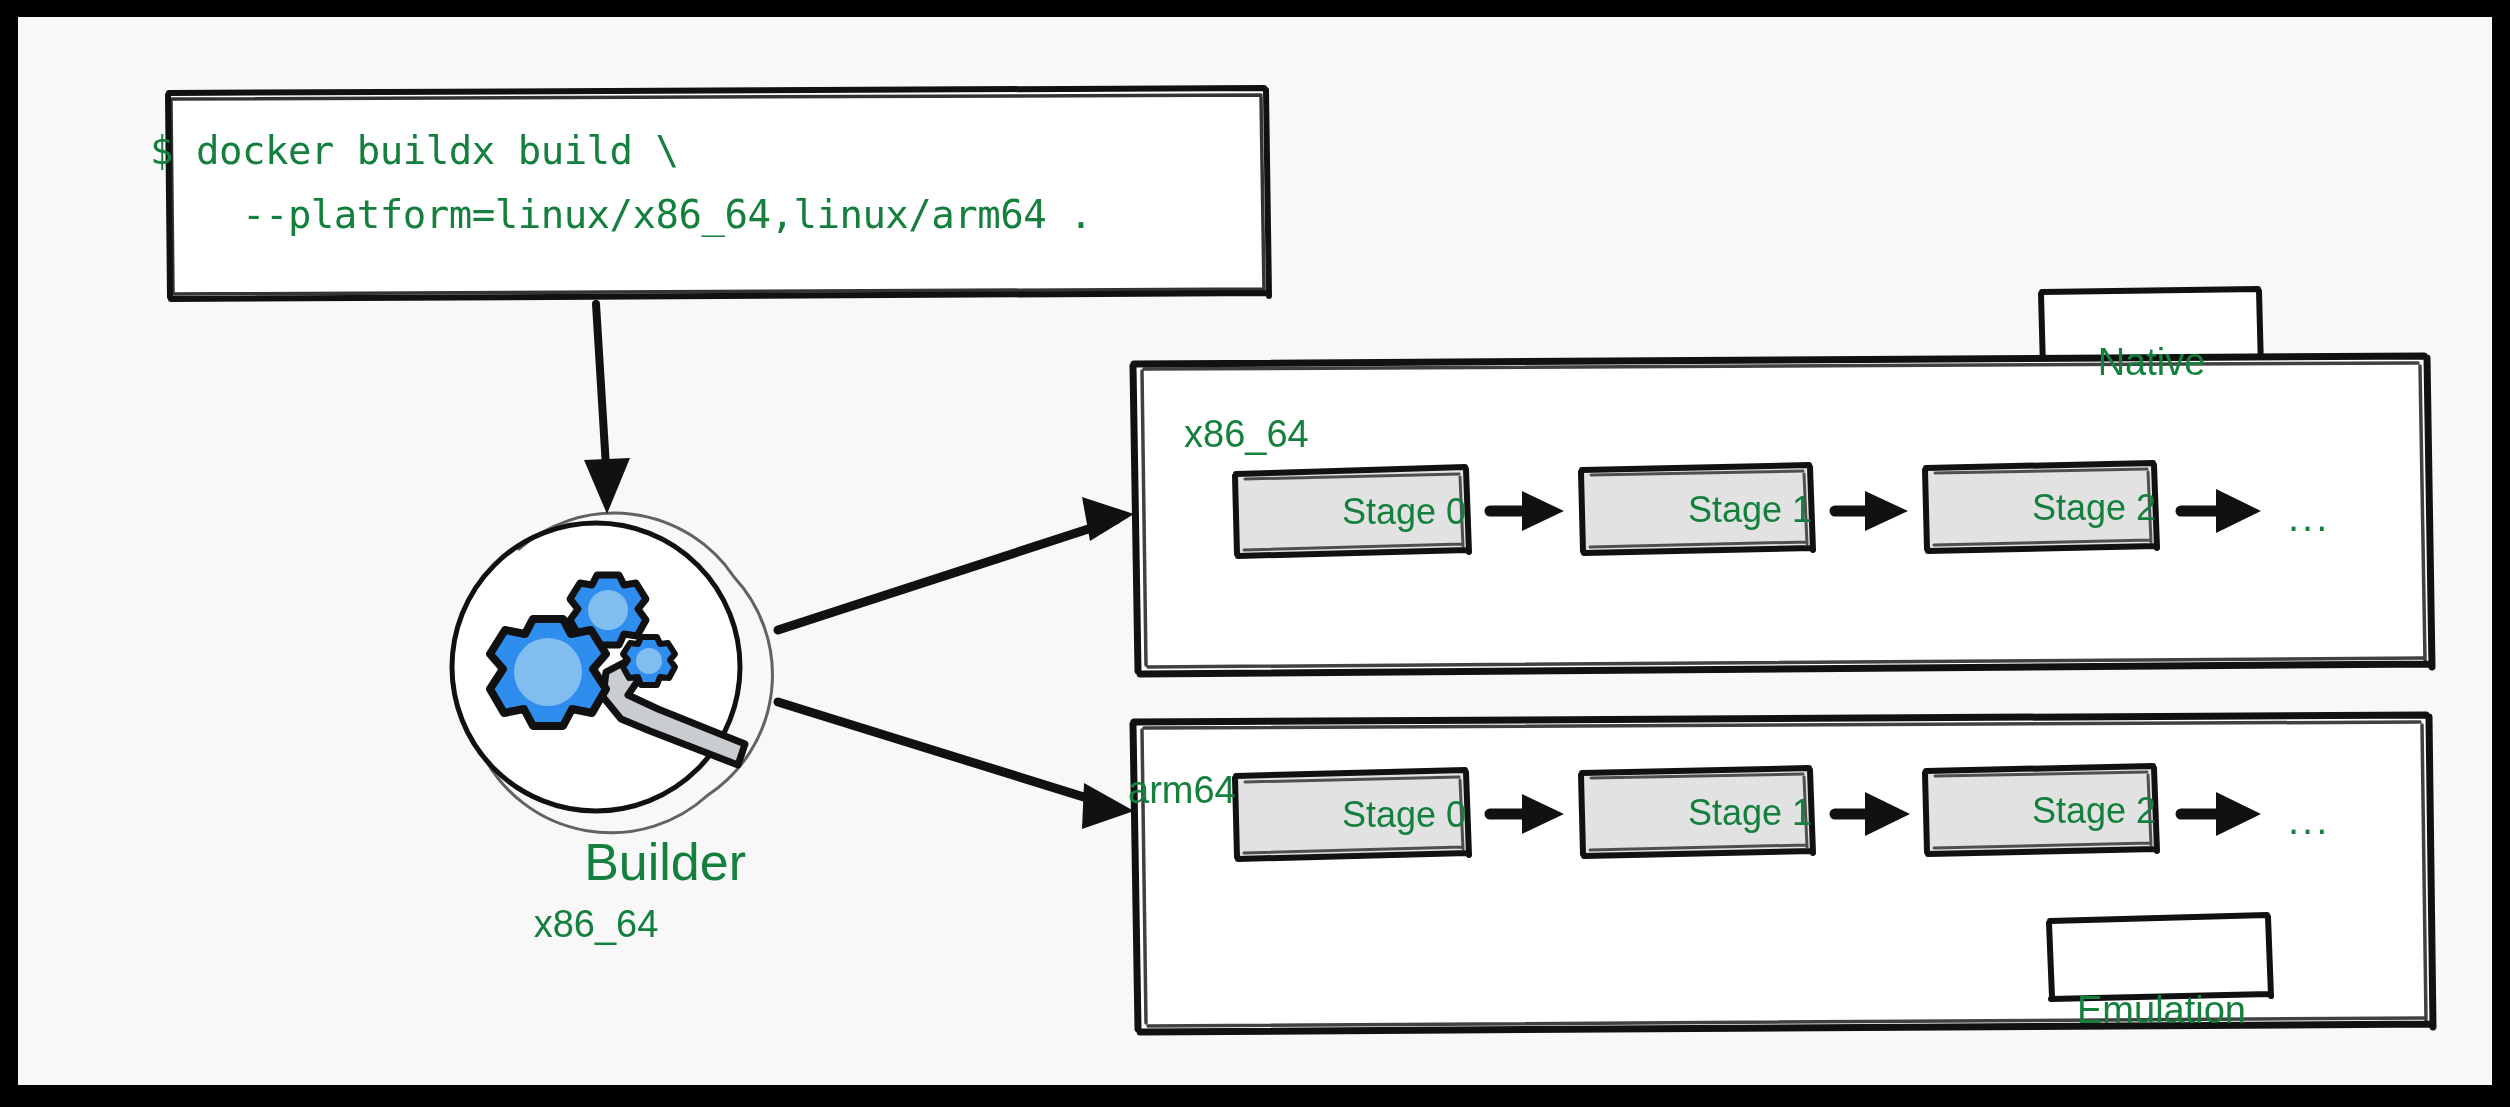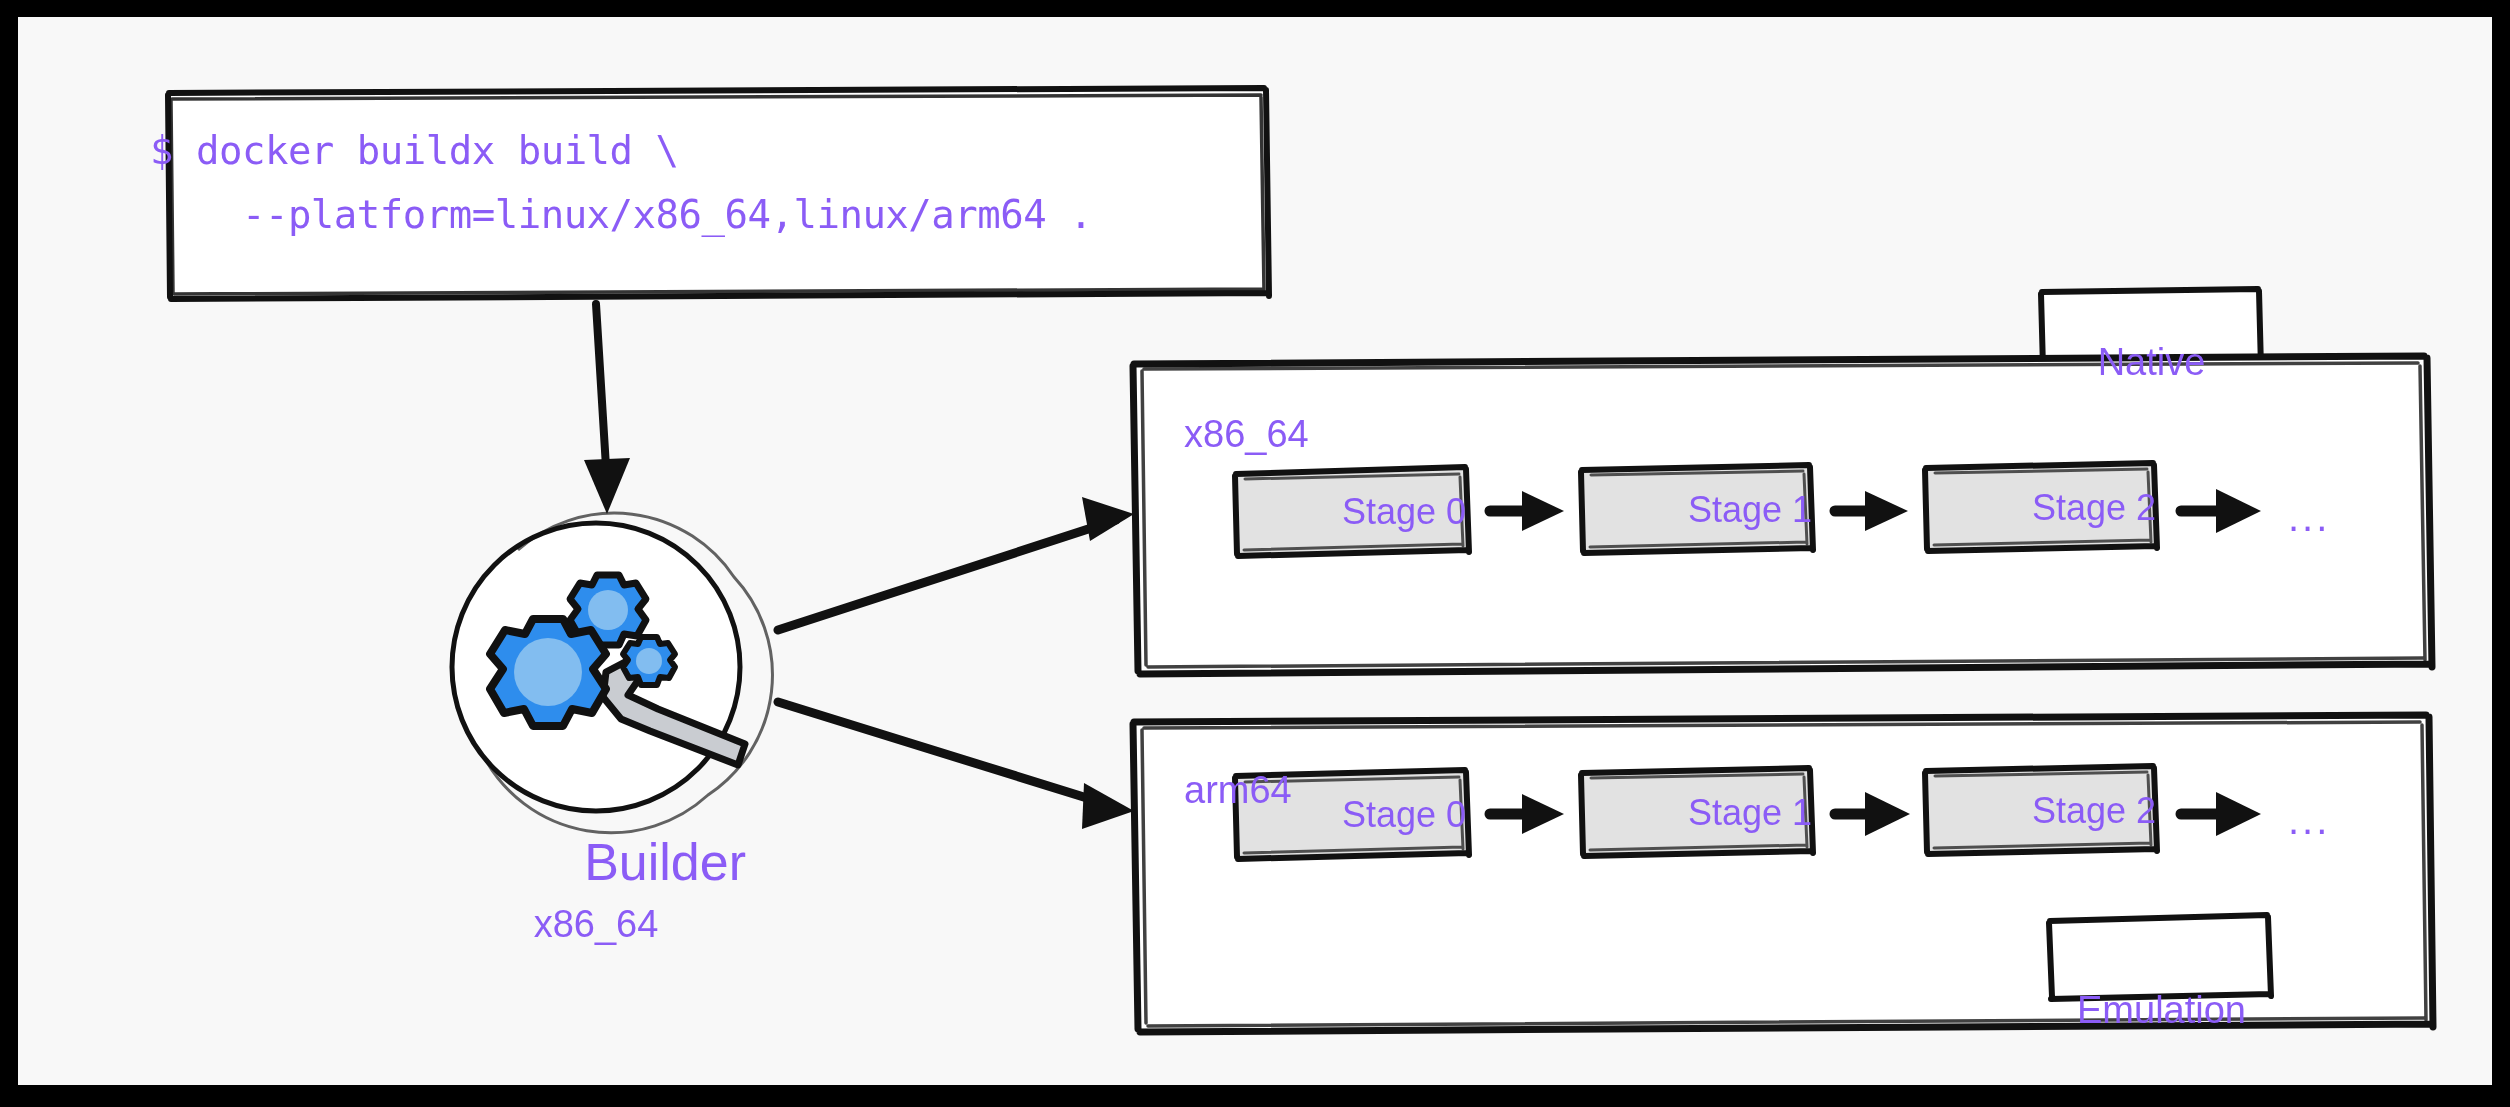--- a/index.html
+++ b/index.html
@@ -28,21 +28,21 @@
     position: absolute;
     left: 0;
     top: 0;
     width: 2474px;
     height: 1068px;
     pointer-events: none;
   }
   .txt {
     position: absolute;
     white-space: pre;
-    color: #8b5cf6;
+    color: #15803d;
     line-height: 1.0;
   }
   .cmd-text {
     font-family: "DejaVu Sans Mono", "Liberation Mono", monospace;
     font-size: 39px;
     letter-spacing: -0.5px;
     font-weight: 400;
   }
   .plat-label {
     font-family: "Liberation Sans", sans-serif;
@@ -231,21 +231,21 @@
 
     <div class="txt stage-label" style="left:1220px; top:477px; width:228px;">Stage 0</div>
     <div class="txt stage-label" style="left:1566px; top:475px; width:228px;">Stage 1</div>
     <div class="txt stage-label" style="left:1910px; top:473px; width:228px;">Stage 2</div>
     <div class="txt ellipsis" style="left:2270px; top:480px;">...</div>
 
     <div class="hit" style="left:1218px; top:452px; width:233px; height:87px;"></div>
     <div class="hit" style="left:1564px; top:450px; width:231px; height:87px;"></div>
     <div class="hit" style="left:1908px; top:448px; width:231px; height:87px;"></div>
 
-    <div class="txt plat-label" style="left:1166px; top:754px;">arm64</div>
+    <div class="txt plat-label" style="left:1110px; top:754px;">arm64</div>
 
     <div class="txt stage-label" style="left:1220px; top:780px; width:228px;">Stage 0</div>
     <div class="txt stage-label" style="left:1566px; top:778px; width:228px;">Stage 1</div>
     <div class="txt stage-label" style="left:1910px; top:776px; width:228px;">Stage 2</div>
     <div class="txt ellipsis" style="left:2270px; top:783px;">...</div>
 
     <div class="hit" style="left:1218px; top:755px; width:233px; height:87px;"></div>
     <div class="hit" style="left:1564px; top:753px; width:231px; height:87px;"></div>
     <div class="hit" style="left:1908px; top:751px; width:231px; height:87px;"></div>
 

